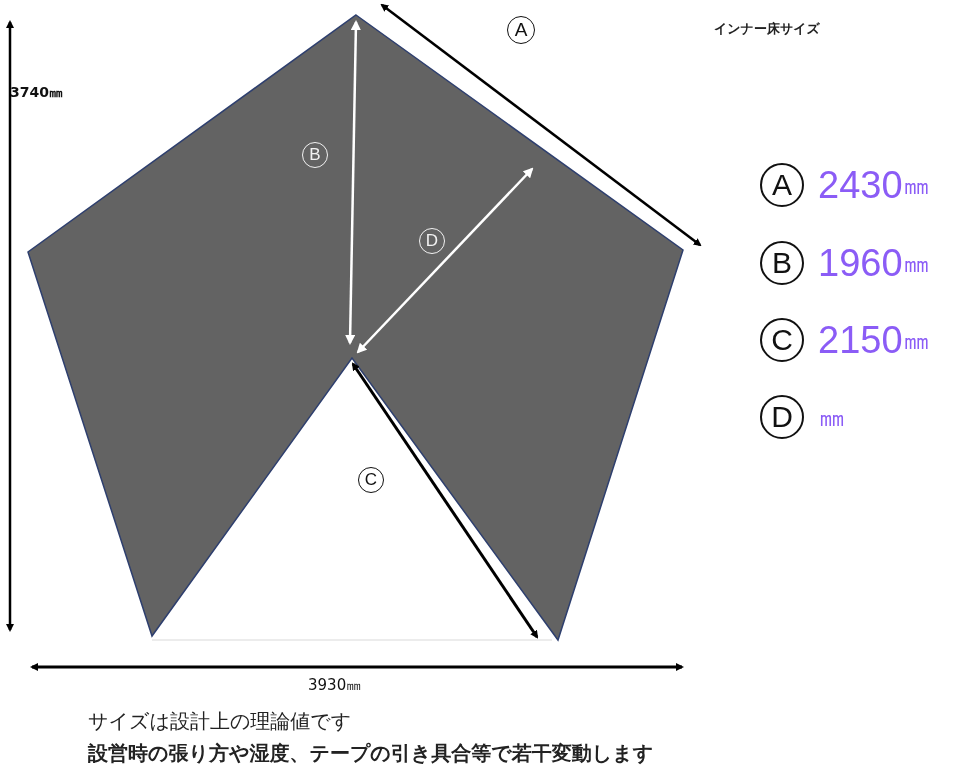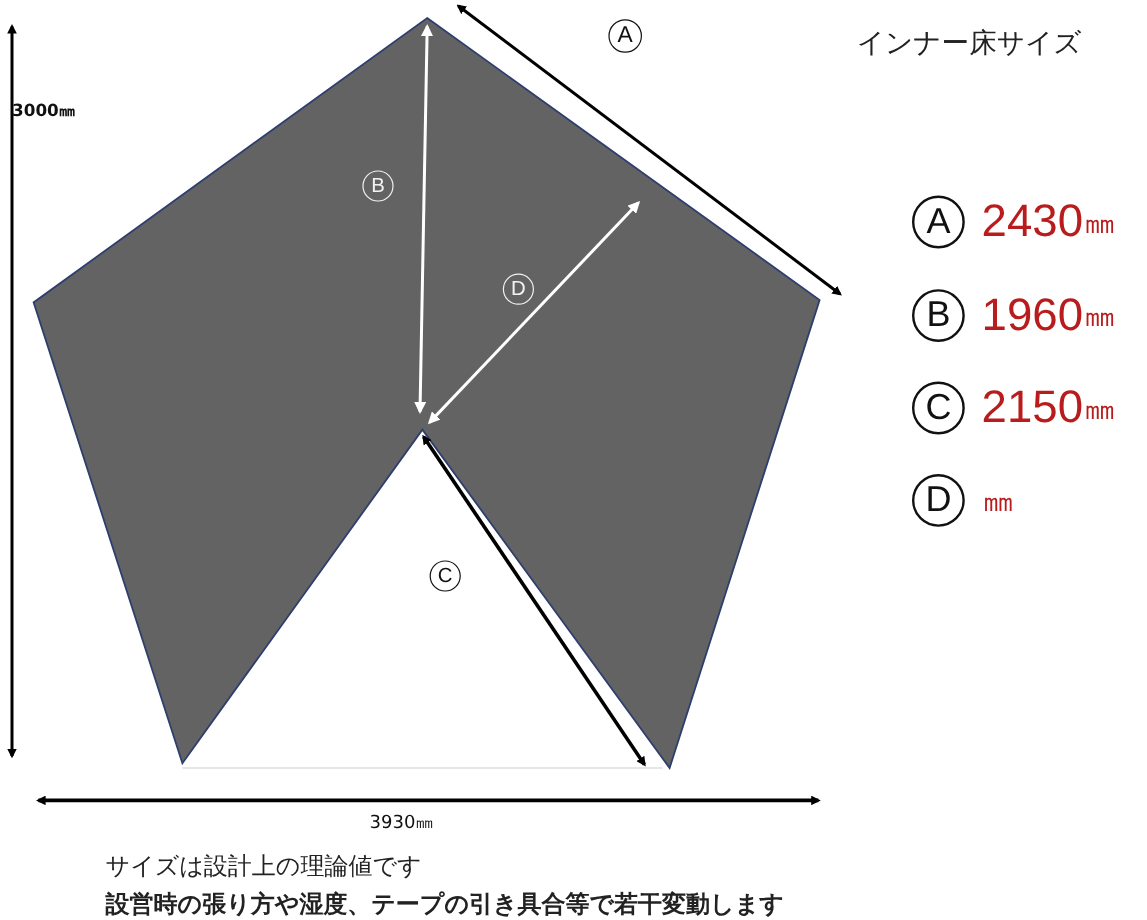--- a/index.html
+++ b/index.html
@@ -1,29 +1,29 @@
 <!DOCTYPE html>
 <html><head>
 <meta charset="utf-8">
 <style>
   html, body { margin:0; padding:0; background:#ffffff; }
   body { width:956px; height:767px; position:relative; overflow:hidden;
          font-family:"DejaVu Sans", "Liberation Sans", sans-serif; color:#111; }
   svg.stage { position:absolute; left:0; top:0; }
   .abs { position:absolute; white-space:nowrap; }
-  .title { left:714px; top:20px; font-size:23px; color:#222; }
+  .title { left:714px; top:20px; font-size:13px; color:#222;font-weight:bold; }
   .dim-h { left:10px; top:84px; font-size:14px; font-weight:bold; }
   .dim-w { left:308px; top:676px; font-size:15px; }
   .circ { position:absolute; display:flex; align-items:center; justify-content:center;
           border-radius:50%; font-family:"Liberation Sans", sans-serif; }
   .lbl-dark { border:1.5px solid #111; color:#111; }
   .lbl-light { border:1.5px solid #f2f2f2; color:#f2f2f2; }
   .legend { position:absolute; left:760px; display:flex; align-items:center; }
   .legend .circ { position:static; width:40px; height:40px; font-size:30px; border:2px solid #111; color:#111; margin-right:14px; }
-  .legend .val { font-size:38px; font-family:"Liberation Sans", sans-serif; color:#b91c1c; }
+  .legend .val { font-size:38px; font-family:"Liberation Sans", sans-serif; color:#8b5cf6; }
   .legend .unit { font-size:26px; letter-spacing:-2px; margin-left:1px; }
   .note { left:88px; font-size:20px; color:#222; }
 </style>
 </head>
 <body>
 
 <svg class="stage" width="956" height="767" viewBox="0 0 956 767">
   <defs>
     <marker id="ahDark" markerWidth="8" markerHeight="8" refX="6" refY="4" orient="auto-start-reverse" markerUnits="userSpaceOnUse">
       <path d="M0,0 L8,4 L0,8 Z" fill="#000"></path>
@@ -44,21 +44,21 @@
   <line x1="382" y1="5" x2="700" y2="245" stroke="#000" stroke-width="2.5" marker-start="url(#ahDark)" marker-end="url(#ahDark)"></line>
 
   <line x1="356" y1="22" x2="350" y2="343" stroke="#fff" stroke-width="2.5" marker-start="url(#ahLight)" marker-end="url(#ahLight)"></line>
 
   <line x1="532" y1="169" x2="358" y2="352" stroke="#fff" stroke-width="2.5" marker-start="url(#ahLight)" marker-end="url(#ahLight)"></line>
 
   <line x1="353" y1="364" x2="537" y2="637" stroke="#000" stroke-width="3" marker-start="url(#ahDark)" marker-end="url(#ahDark)"></line>
 </svg>
 
 <div class="abs title">インナー床サイズ</div>
-<div class="abs dim-h">3000㎜</div>
+<div class="abs dim-h">3740㎜</div>
 <div class="abs dim-w">3930㎜</div>
 
 <div class="circ lbl-dark" style="left:507px;top:16px;width:26px;height:26px;font-size:19px;">A</div>
 <div class="circ lbl-light" style="left:302px;top:142px;width:24px;height:24px;font-size:17px;">B</div>
 <div class="circ lbl-light" style="left:419px;top:228px;width:24px;height:24px;font-size:17px;">D</div>
 <div class="circ lbl-dark" style="left:358px;top:467px;width:24px;height:24px;font-size:17px;">C</div>
 
 <div class="legend" style="top:163px;">
   <span class="circ">A</span>
   <span class="val">2430</span>

